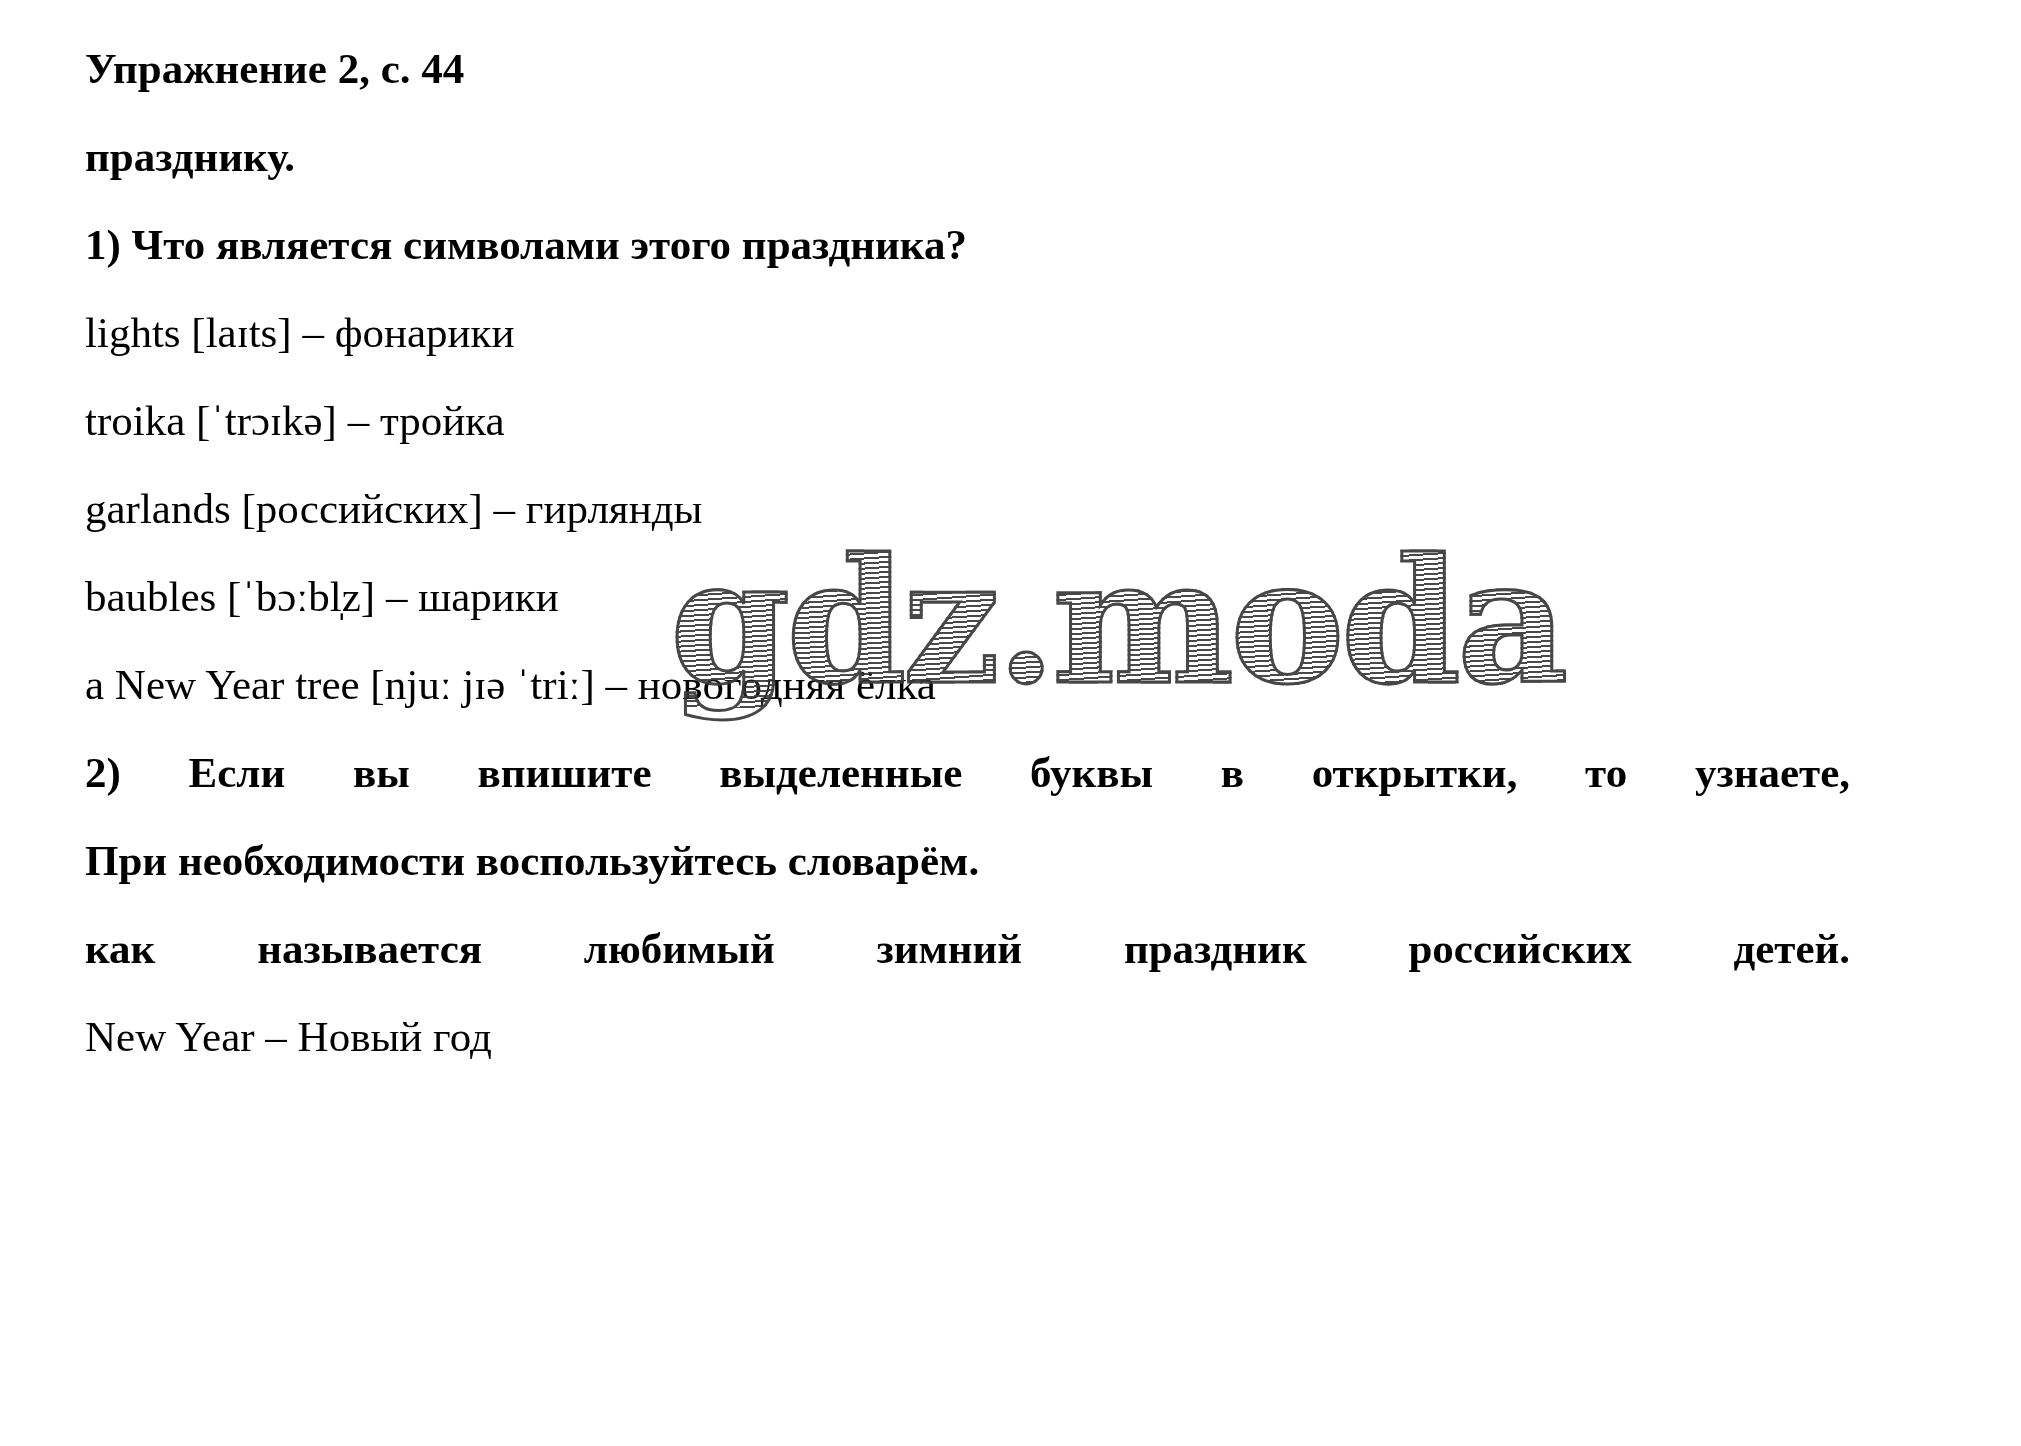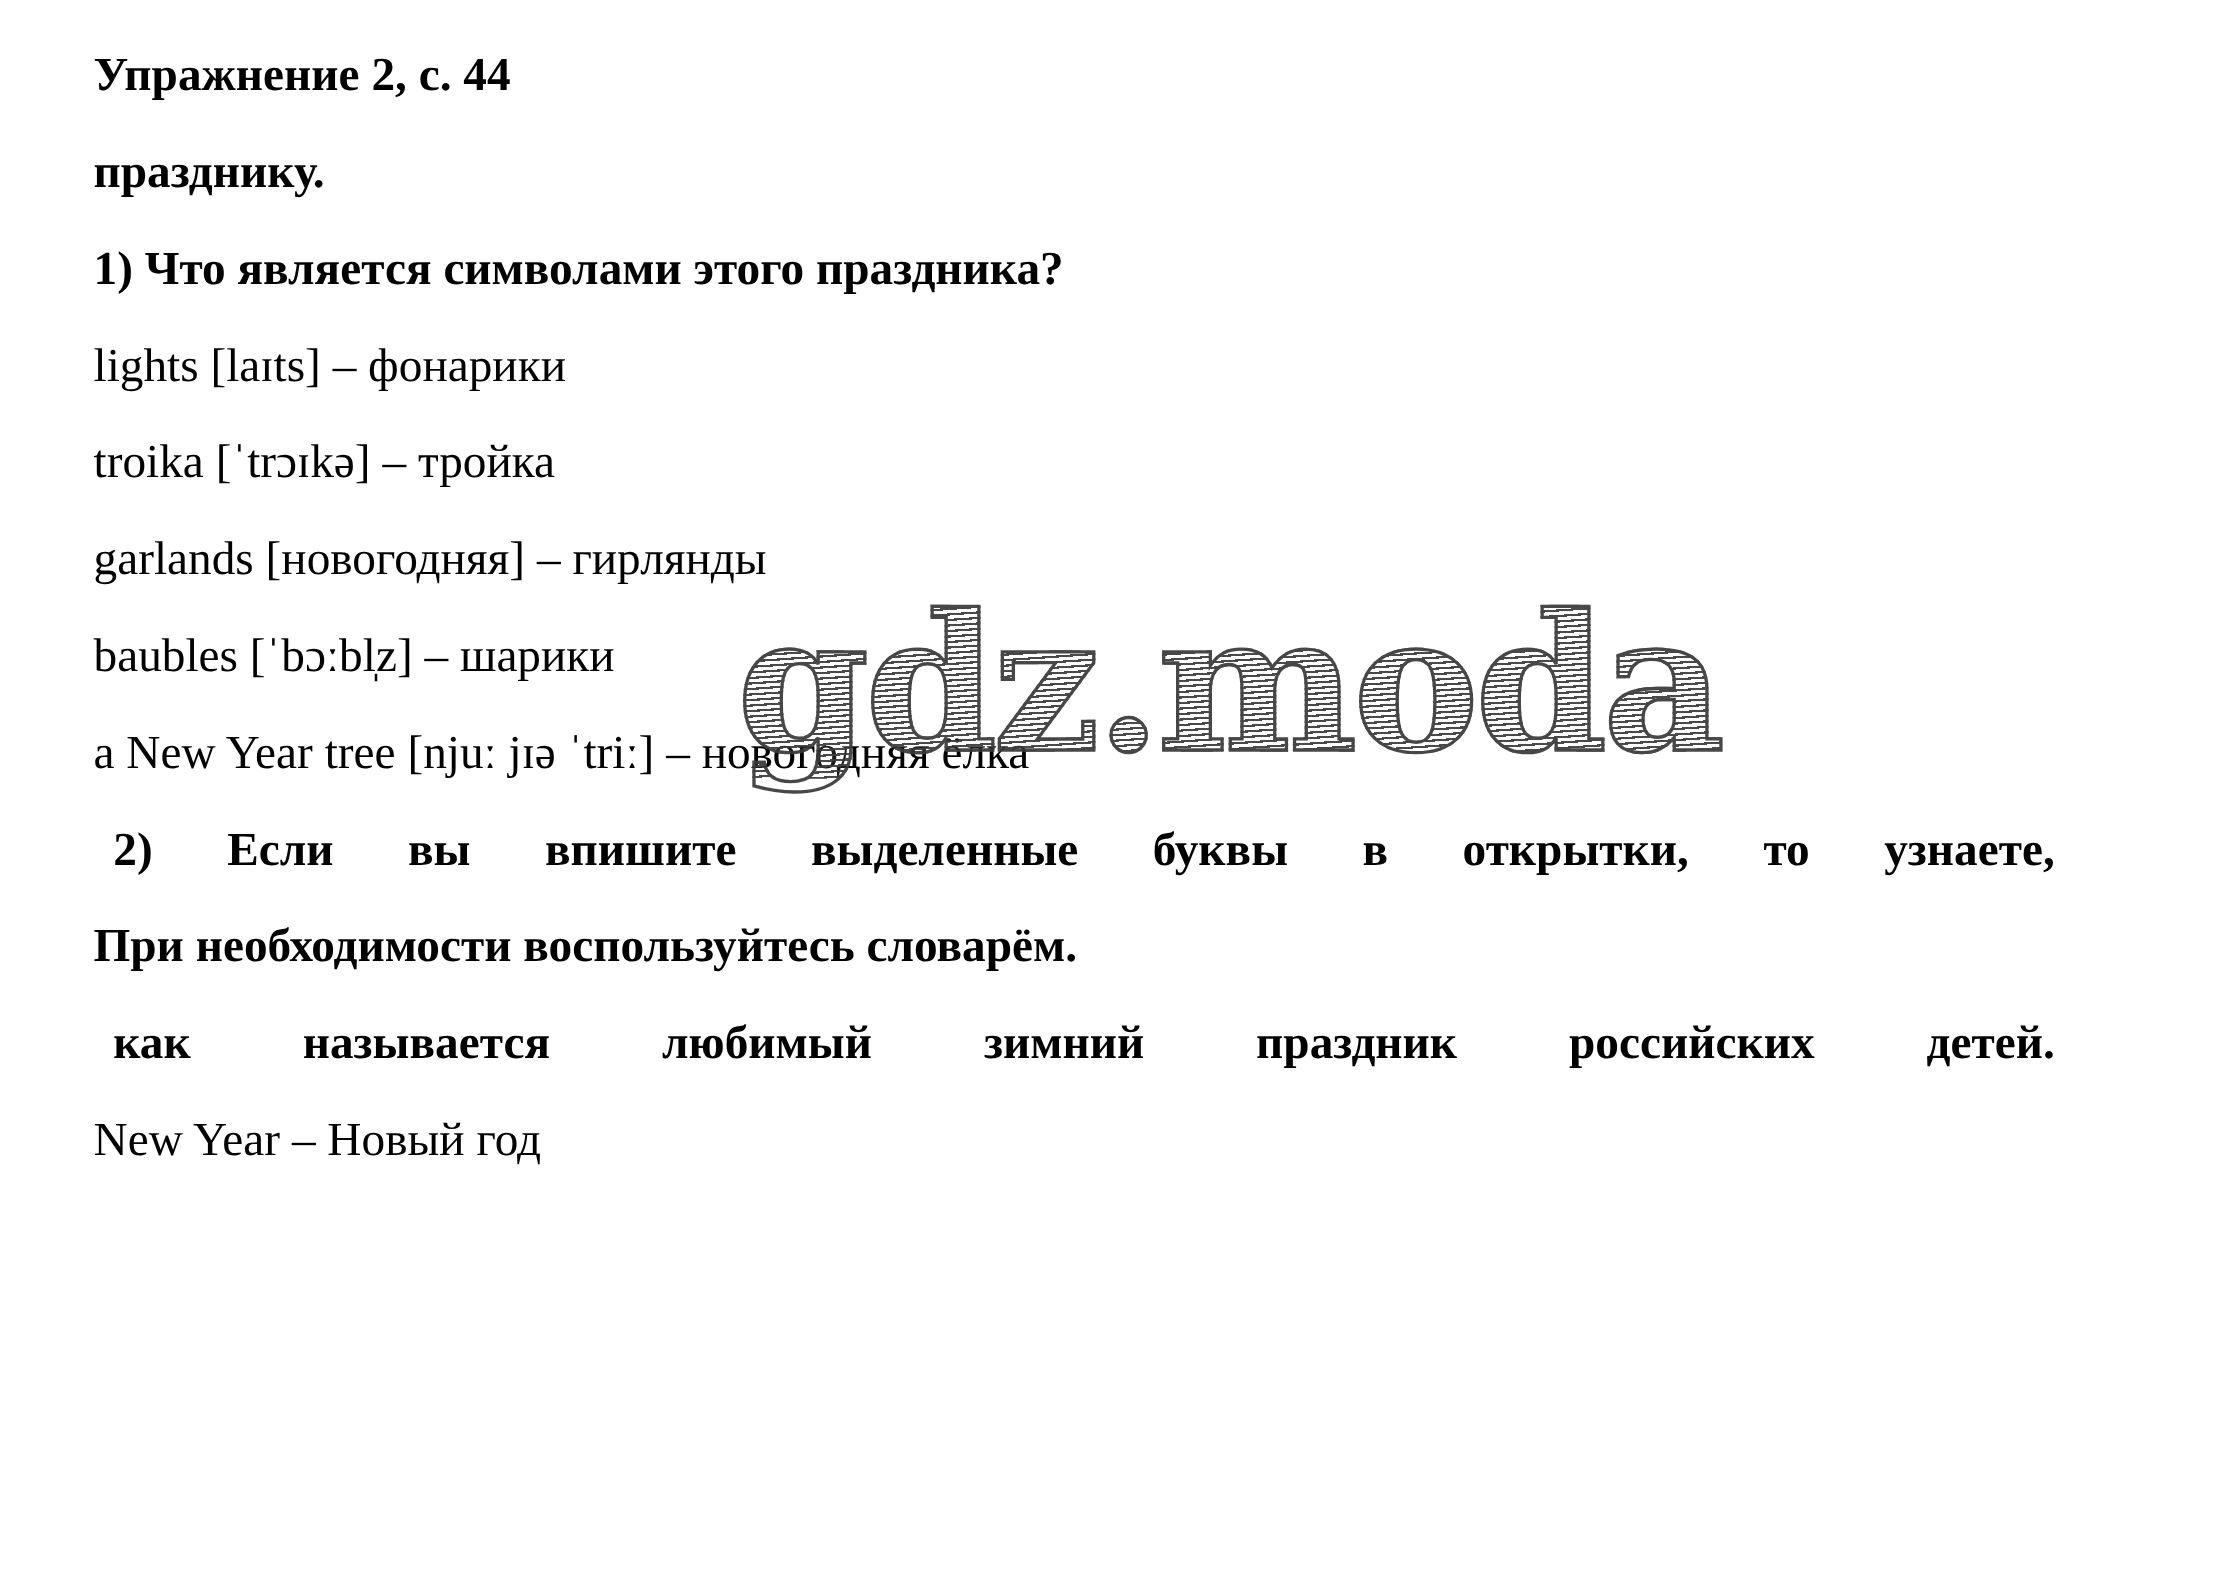--- a/index.html
+++ b/index.html
@@ -24,21 +24,20 @@
     line-height: 88px;
     font-size: 43px;
     white-space: nowrap;
   }
   .bold { font-weight: bold; }
   .jline {
     width: 1765px;
     white-space: normal;
     text-align: justify;
     text-align-last: justify;
-    margin-left: 18px;
   }
   .watermark {
     position: absolute;
     left: 638px;
     top: 536px;
     font-family: "DejaVu Serif", serif;
     font-weight: bold;
     font-size: 172px;
     line-height: 172px;
     letter-spacing: -4px;
@@ -65,21 +64,21 @@
 
   <div class="line bold">празднику.</div>
 
   <div class="line bold">1) Что является символами этого праздника?</div>
 
 
   <div class="line"><span>lights</span> <span>[laɪts]</span> <span>–</span> <span>фонарики</span></div>
 
   <div class="line"><span>troika</span> <span>[ˈtrɔɪkə]</span> <span>–</span> <span>тройка</span></div>
 
-  <div class="line"><span>garlands</span> <span>[новогодняя]</span> <span>–</span> <span>гирлянды</span></div>
+  <div class="line"><span>garlands</span> <span>[российских]</span> <span>–</span> <span>гирлянды</span></div>
 
   <div class="line"><span>baubles</span> <span>[ˈbɔːbl̩z]</span> <span>–</span> <span>шарики</span></div>
 
   <div class="line"><span>a New Year tree</span> <span>[njuː jɪə ˈtriː]</span> <span>–</span> <span>новогодняя ёлка</span></div>
 
 
   <div class="line bold jline">2) Если вы впишите выделенные буквы в открытки, то узнаете,</div>
   <div class="line bold">При необходимости воспользуйтесь словарём.</div>
   <div class="line bold jline">как называется любимый зимний праздник российских детей.</div>
 

